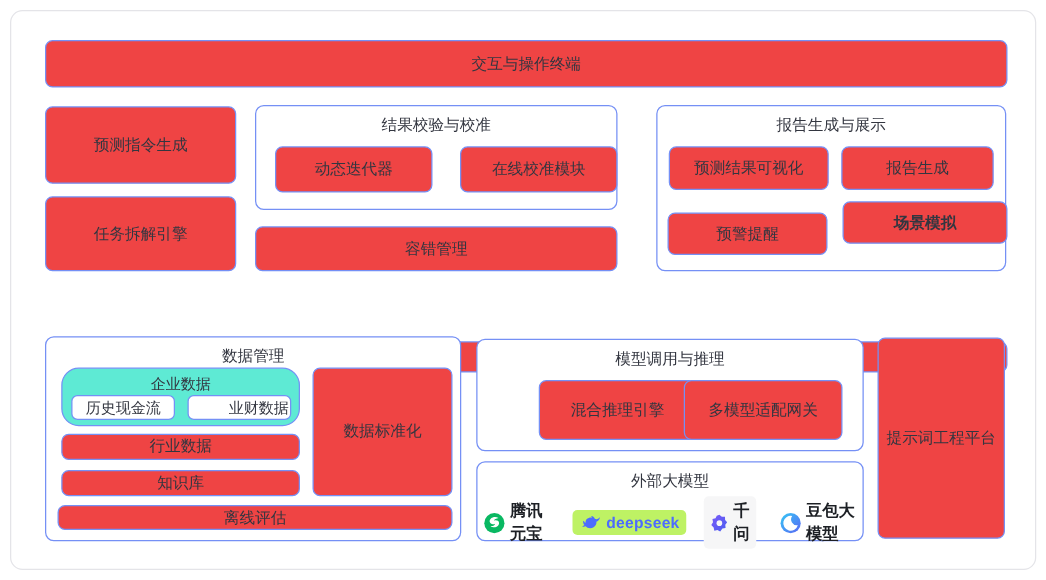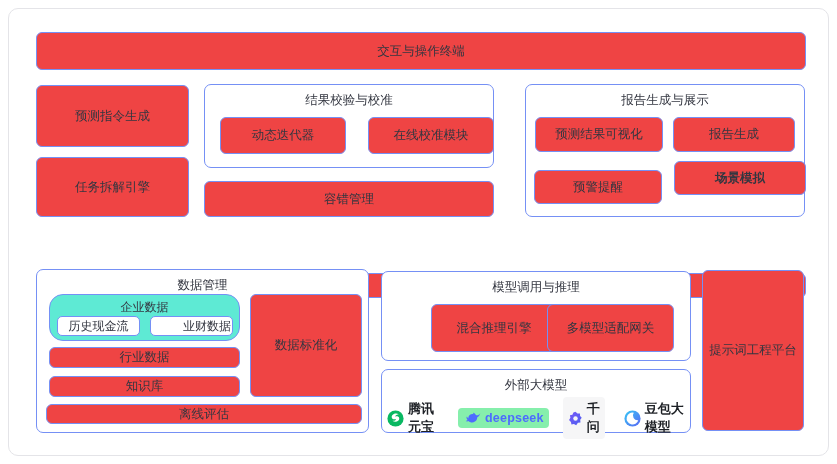--- a/index.html
+++ b/index.html
@@ -6,21 +6,21 @@
   body{width:837px;height:464px;position:relative;font-family:"Liberation Sans","DejaVu Sans",sans-serif;}
   .card{position:absolute;left:8px;top:8px;width:819px;height:446px;background:#fff;border:1px solid #e4e4e8;border-radius:10px;}
   .abs{position:absolute;box-sizing:border-box;}
   .leaf{background:#ef4444;border:1.5px solid #7590f5;border-radius:6px;display:flex;align-items:center;justify-content:center;font-size:12.5px;color:#333640;}
   .group{background:#fff;border:1.5px solid #7590f5;border-radius:7px;}
   .group-title{position:absolute;left:0;right:0;top:7px;text-align:center;font-size:12.5px;color:#333640;}
   .white-leaf{background:#fff;border:1.5px solid #7590f5;border-radius:5px;display:flex;align-items:center;justify-content:center;font-size:12px;color:#333640;}
   .subgroup{background:#5eead4;border:1.5px solid #7590f5;border-radius:14px;}
   .logo-row{position:absolute;left:0;right:0;top:27px;display:flex;align-items:center;justify-content:center;gap:14px;}
   .logo{display:flex;align-items:center;gap:4px;font-size:13px;font-weight:600;color:#1d2025;padding:3px 5px;border-radius:4px;}
-  .logo.bg-lav{background:#86efac;}
+  .logo.bg-lav{background:#bef264;}
   .logo.bg-gray{background:#f6f6f7;}
   .logo svg{display:block;}
   .ds-word{color:#4d6bfe;font-weight:700;letter-spacing:.2px;font-size:12.5px;}
 </style>
 </head>
 <body>
 
 <div class="card">
 
   <div class="abs leaf" style="left:27px;top:23px;width:770px;height:38px;">

